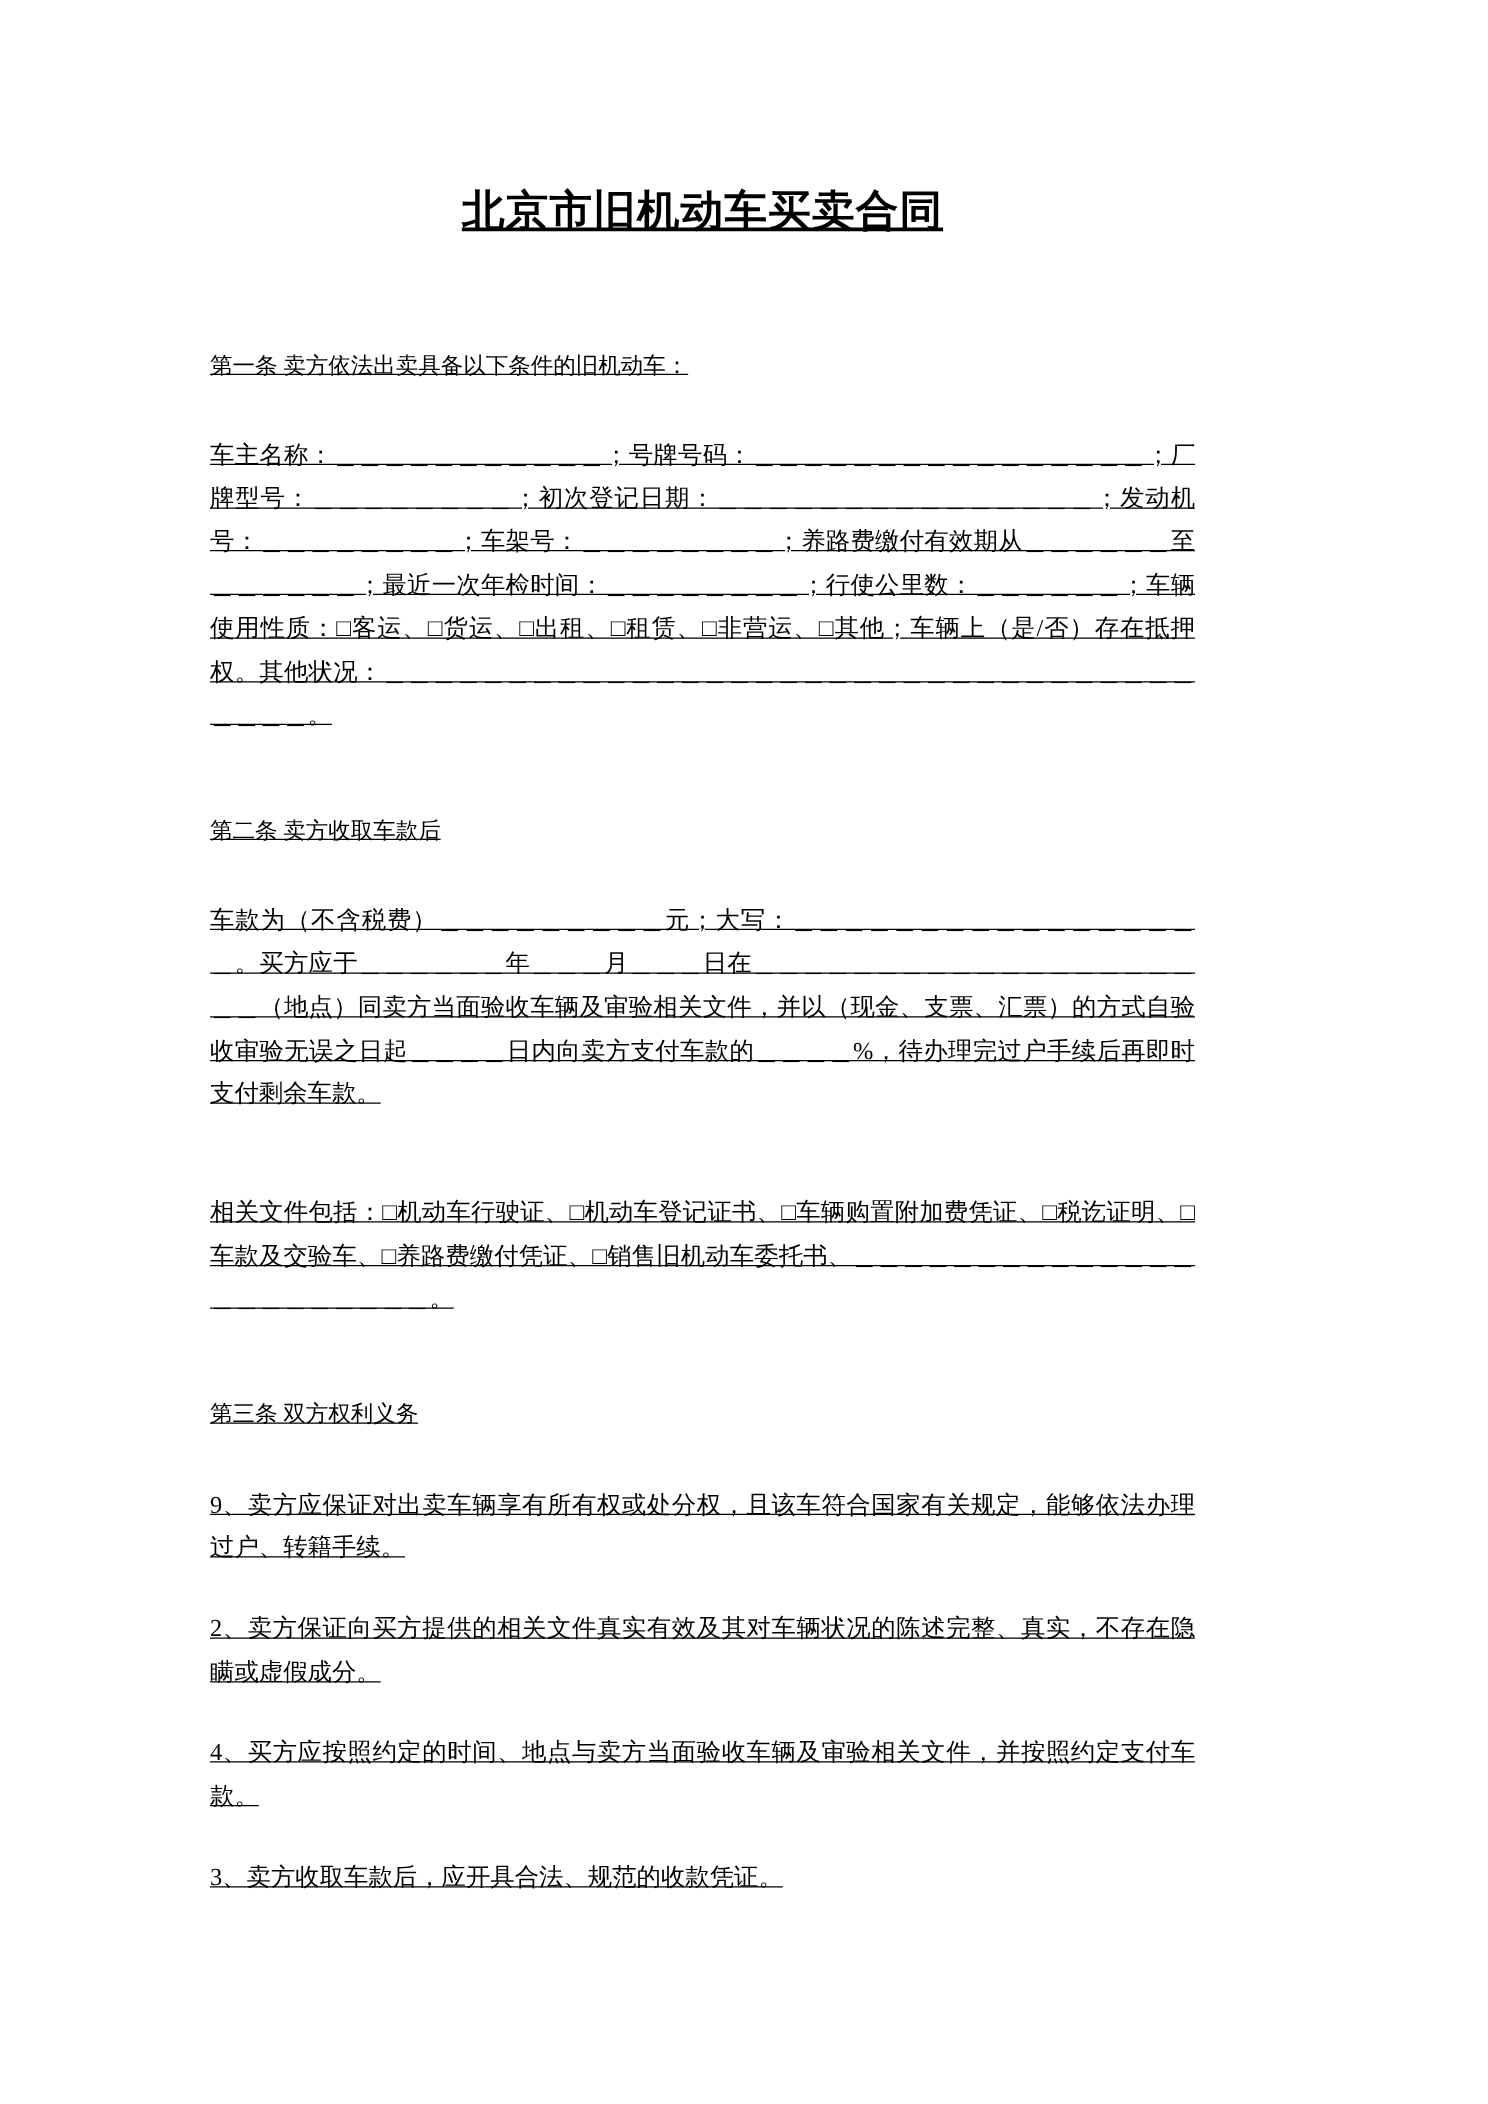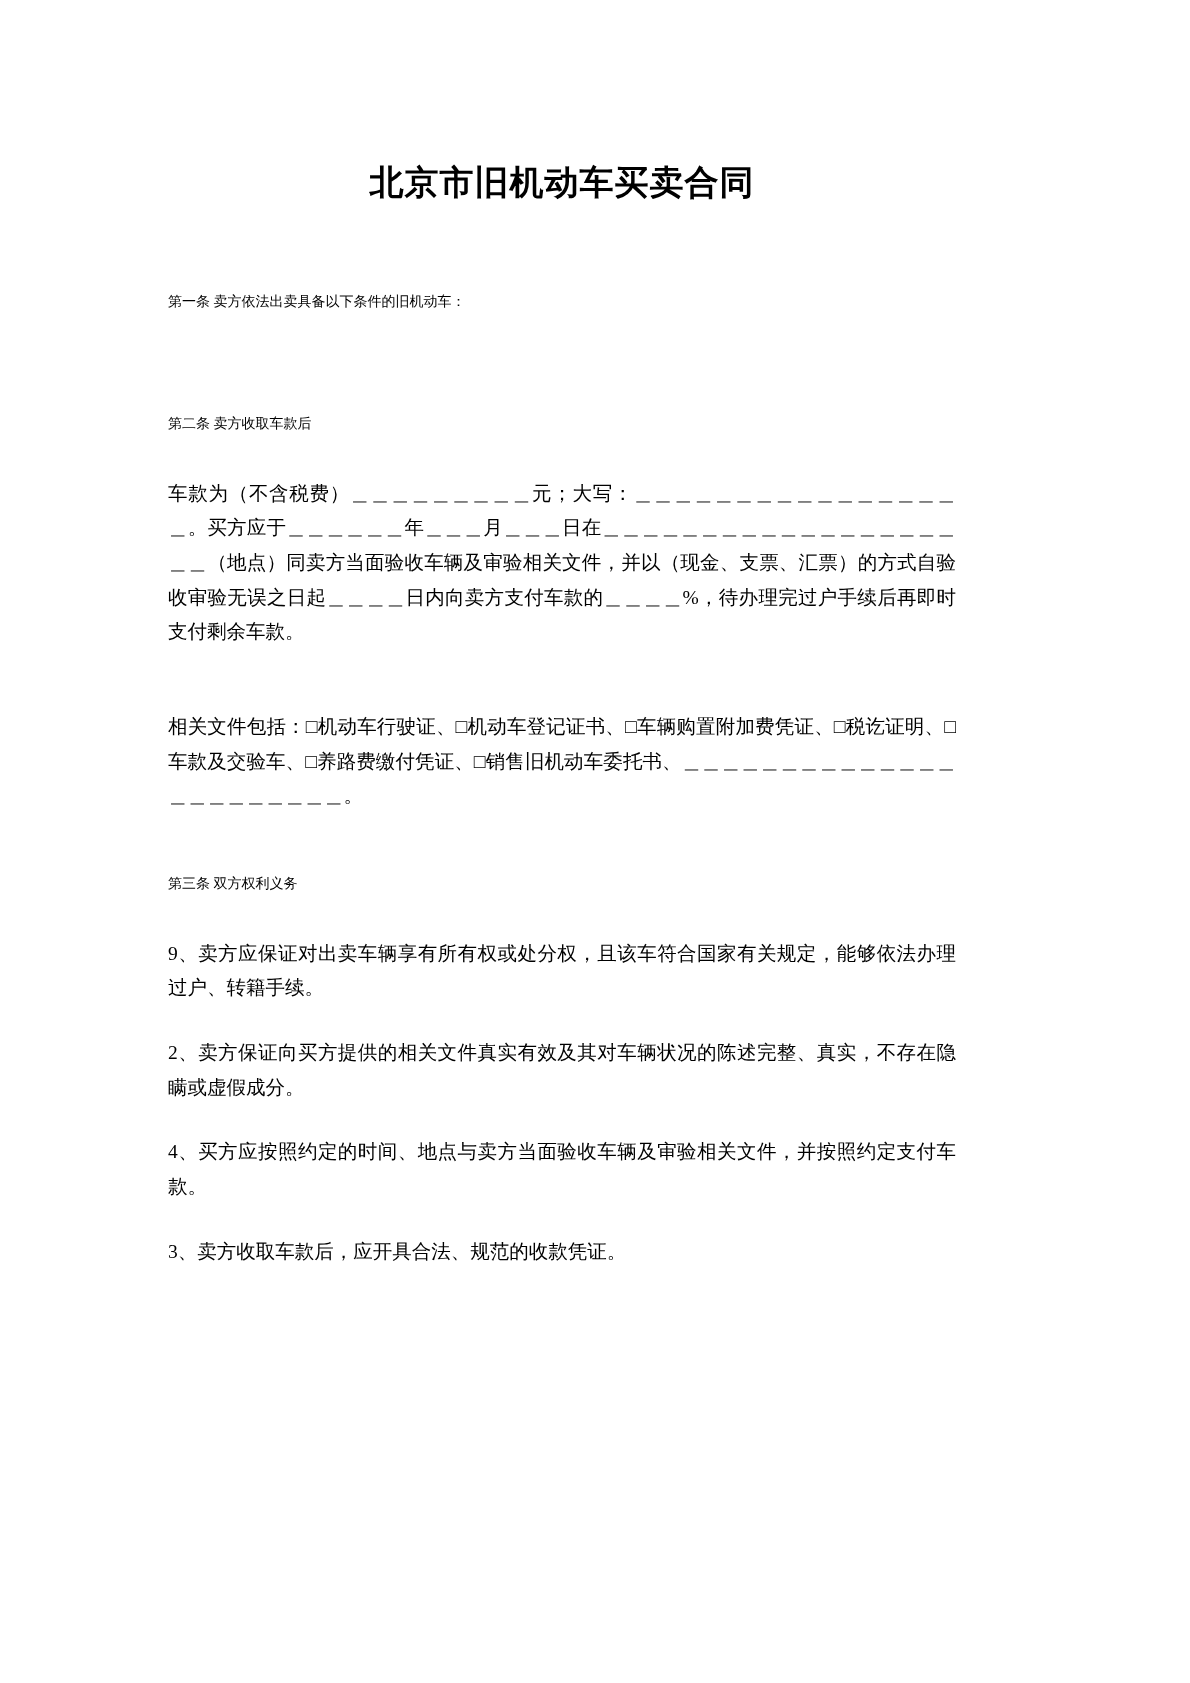--- a/index.html
+++ b/index.html
@@ -17,35 +17,36 @@
     height: 1683px;
     margin: 0 auto;
     background: #ffffff;
     box-sizing: border-box;
     padding: 0;
     overflow: hidden;
   }
   .content {
     position: absolute;
     left: 168px;
-    top: 13px;
+    top: 0;
     width: 788px;
+    text-decoration: underline;
   }
   .doc-title {
     font-size: 34px;
     font-weight: bold;
     text-align: center;
     letter-spacing: 1px;
     margin: 0;
     padding-top: 148px;
     line-height: 1.25;
     font-family: "Liberation Sans", "DejaVu Sans", sans-serif;
   }
   .clause-heading {
-    font-size: 14px;
+    font-size: 18px;
     line-height: 1.75;
     margin: 0;
     text-align: justify;
     font-family: "Liberation Serif", "DejaVu Serif", serif;
   }
   .para {
     font-size: 19.5px;
     line-height: 1.78;
     margin: 0;
     text-align: justify;
@@ -64,20 +65,21 @@
   <div class="content">
 
     <h1 class="doc-title">北京市旧机动车买卖合同</h1>
 
     <div class="first-gap"></div>
 
     <p class="clause-heading">第一条 卖方依法出卖具备以下条件的旧机动车：</p>
 
     <div class="spacer-md"></div>
 
+    <p class="para">车主名称：＿＿＿＿＿＿＿＿＿＿＿；号牌号码：＿＿＿＿＿＿＿＿＿＿＿＿＿＿＿＿；厂牌型号：＿＿＿＿＿＿＿＿；初次登记日期：＿＿＿＿＿＿＿＿＿＿＿＿＿＿＿；发动机号：＿＿＿＿＿＿＿＿；车架号：＿＿＿＿＿＿＿＿；养路费缴付有效期从＿＿＿＿＿＿至＿＿＿＿＿＿；最近一次年检时间：＿＿＿＿＿＿＿＿；行使公里数：＿＿＿＿＿＿；车辆使用性质：□客运、□货运、□出租、□租赁、□非营运、□其他；车辆上（是/否）存在抵押权。其他状况：＿＿＿＿＿＿＿＿＿＿＿＿＿＿＿＿＿＿＿＿＿＿＿＿＿＿＿＿＿＿＿＿＿＿＿＿＿。</p>
 
     <div class="spacer-lg"></div>
 
     <p class="clause-heading">第二条 卖方收取车款后</p>
 
     <div class="spacer-md"></div>
 
     <p class="para">车款为（不含税费）＿＿＿＿＿＿＿＿＿元；大写：＿＿＿＿＿＿＿＿＿＿＿＿＿＿＿＿＿。买方应于＿＿＿＿＿＿年＿＿＿月＿＿＿日在＿＿＿＿＿＿＿＿＿＿＿＿＿＿＿＿＿＿＿＿（地点）同卖方当面验收车辆及审验相关文件，并以（现金、支票、汇票）的方式自验收审验无误之日起＿＿＿＿日内向卖方支付车款的＿＿＿＿%，待办理完过户手续后再即时支付剩余车款。</p>
 
     <div class="spacer-sm"></div>

